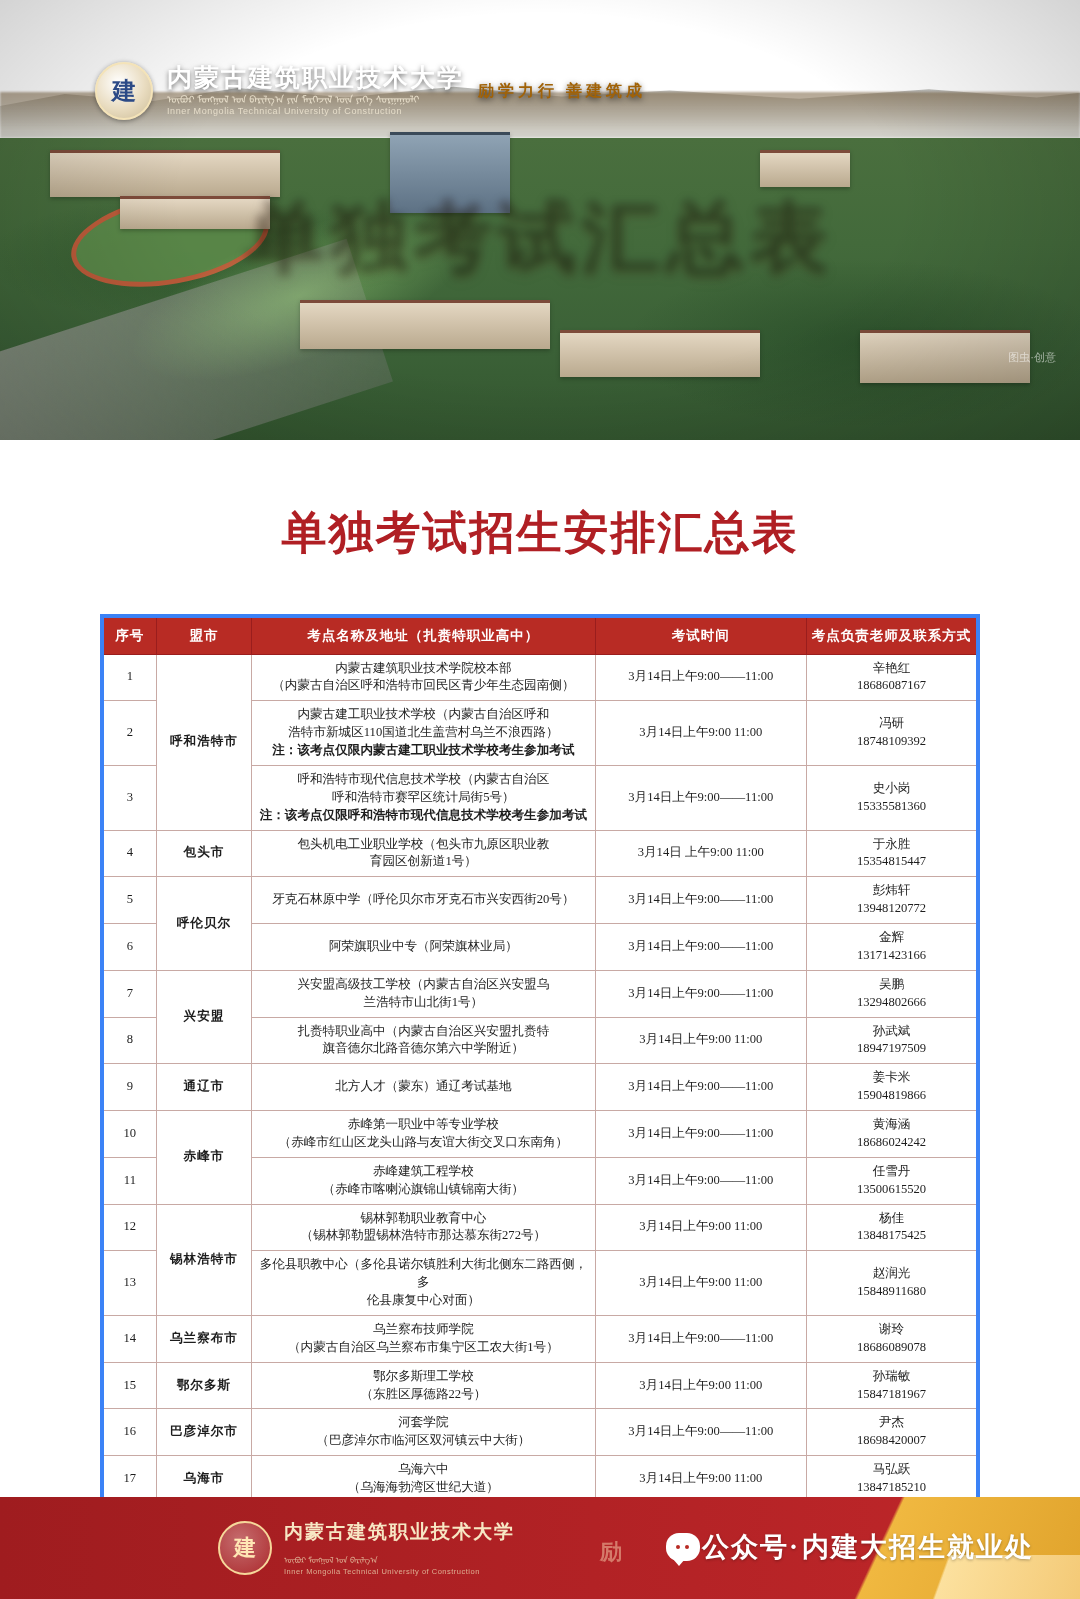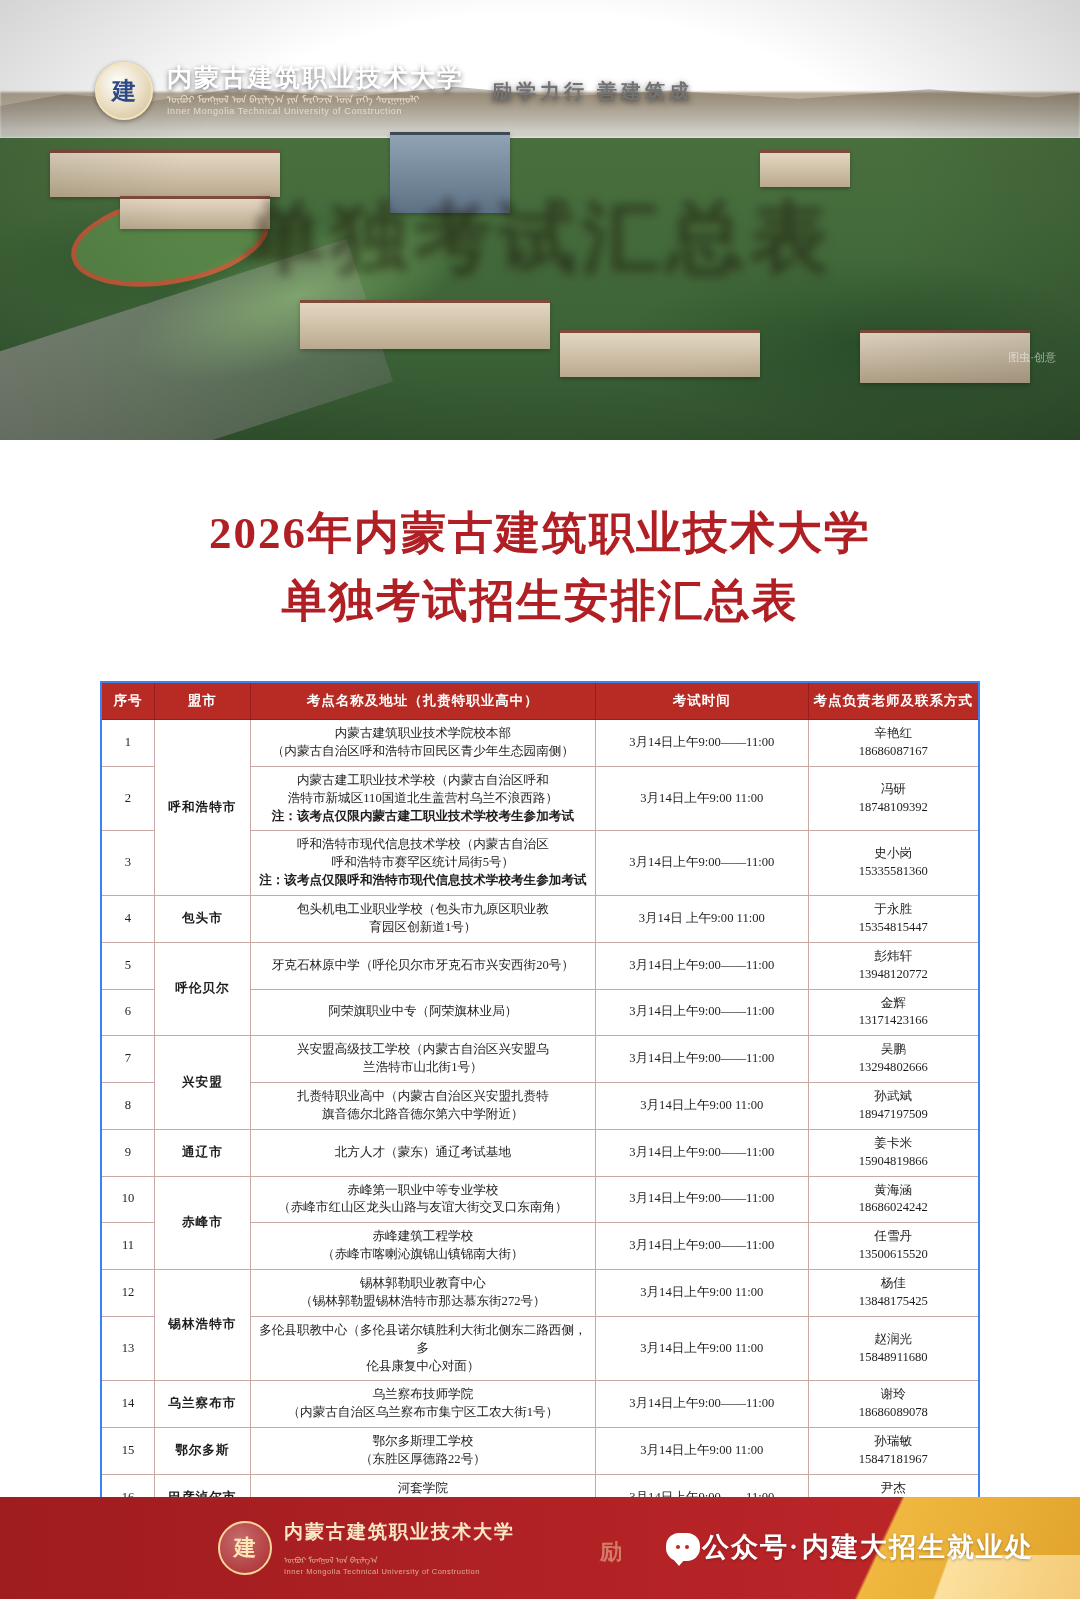--- a/index.html
+++ b/index.html
@@ -93,21 +93,21 @@
   }
   .logo-text{display:flex;flex-direction:column;line-height:1.05;}
   .logo-cn{
     color:#ffffff;font-size:25px;font-weight:bold;letter-spacing:2px;
     font-family:"Liberation Serif","DejaVu Serif",serif;
     text-shadow:0 2px 5px rgba(0,0,0,.55);
   }
   .logo-mn{color:#f3ead6;font-size:10px;letter-spacing:3px;opacity:.9;margin-top:3px;}
   .logo-en{color:#efe6d2;font-size:9px;letter-spacing:.6px;margin-top:2px;opacity:.85;}
   .motto{
-    margin-left:14px;color:#737373;font-size:20px;letter-spacing:4px;font-weight:bold;
+    color:#a16207;font-size:16px;letter-spacing:4px;font-weight:bold;
     font-family:"Liberation Serif","DejaVu Serif",serif;
     text-shadow:0 2px 6px rgba(0,0,0,.6);
     align-self:center;
   }
 
   .hero-title{
     position:absolute;left:0;top:182px;width:1080px;text-align:center;z-index:7;
     font-family:Liberation Serif, serif;
     font-size:78px;font-weight:bold;letter-spacing:6px;
     background:linear-gradient(to bottom,#fff4cf 0%,#ffe08a 35%,#f5b game 55%,#f0a12c 60%,#d97a1c 100%);
@@ -127,21 +127,21 @@
     color:#b01f24;font-weight:bold;font-size:45px;line-height:1.5;letter-spacing:2px;
   }
   .doc-title .l2{display:block;}
 
   
   .table-wrap{margin:46px auto 0 auto;width:880px;}
   table.main{
     width:880px;border-collapse:collapse;
     font-family:"Liberation Serif","DejaVu Serif",serif;
     color:#1d1d1d;
-    border:2px solid #3b82f6;
+    border:4px solid #3b82f6;
   }
   table.main thead th{
     background:#b82b24;color:#ffffff;font-size:13.5px;font-weight:bold;
     border:1px solid #9a1d1d;padding:9px 4px;letter-spacing:1px;
   }
   table.main td{
     border:1px solid #c8a9a4;padding:5px 4px;text-align:center;vertical-align:middle;
     font-size:12.6px;line-height:1.42;
   }
   td.idx{width:46px;font-size:13px;}
@@ -225,21 +225,20 @@
       <span class="logo-en">Inner Mongolia Technical University of Construction</span>
     </div>
     <span class="motto">励学力行  善建筑成</span>
   </div>
 
   <div class="hero-title">单独考试汇总表</div>
   <div class="hero-watermark">图虫·创意</div>
 </div>
 
 <div class="doc-title">
-  <span class="l1">2026年内蒙古建筑职业技术大学</span>
   <span class="l2">单独考试招生安排汇总表</span>
 </div>
 
 <div class="table-wrap">
   <table class="main">
     <thead>
       <tr>
         <th>序号</th>
         <th>盟市</th>
         <th>考点名称及地址（扎赉特职业高中）</th>

